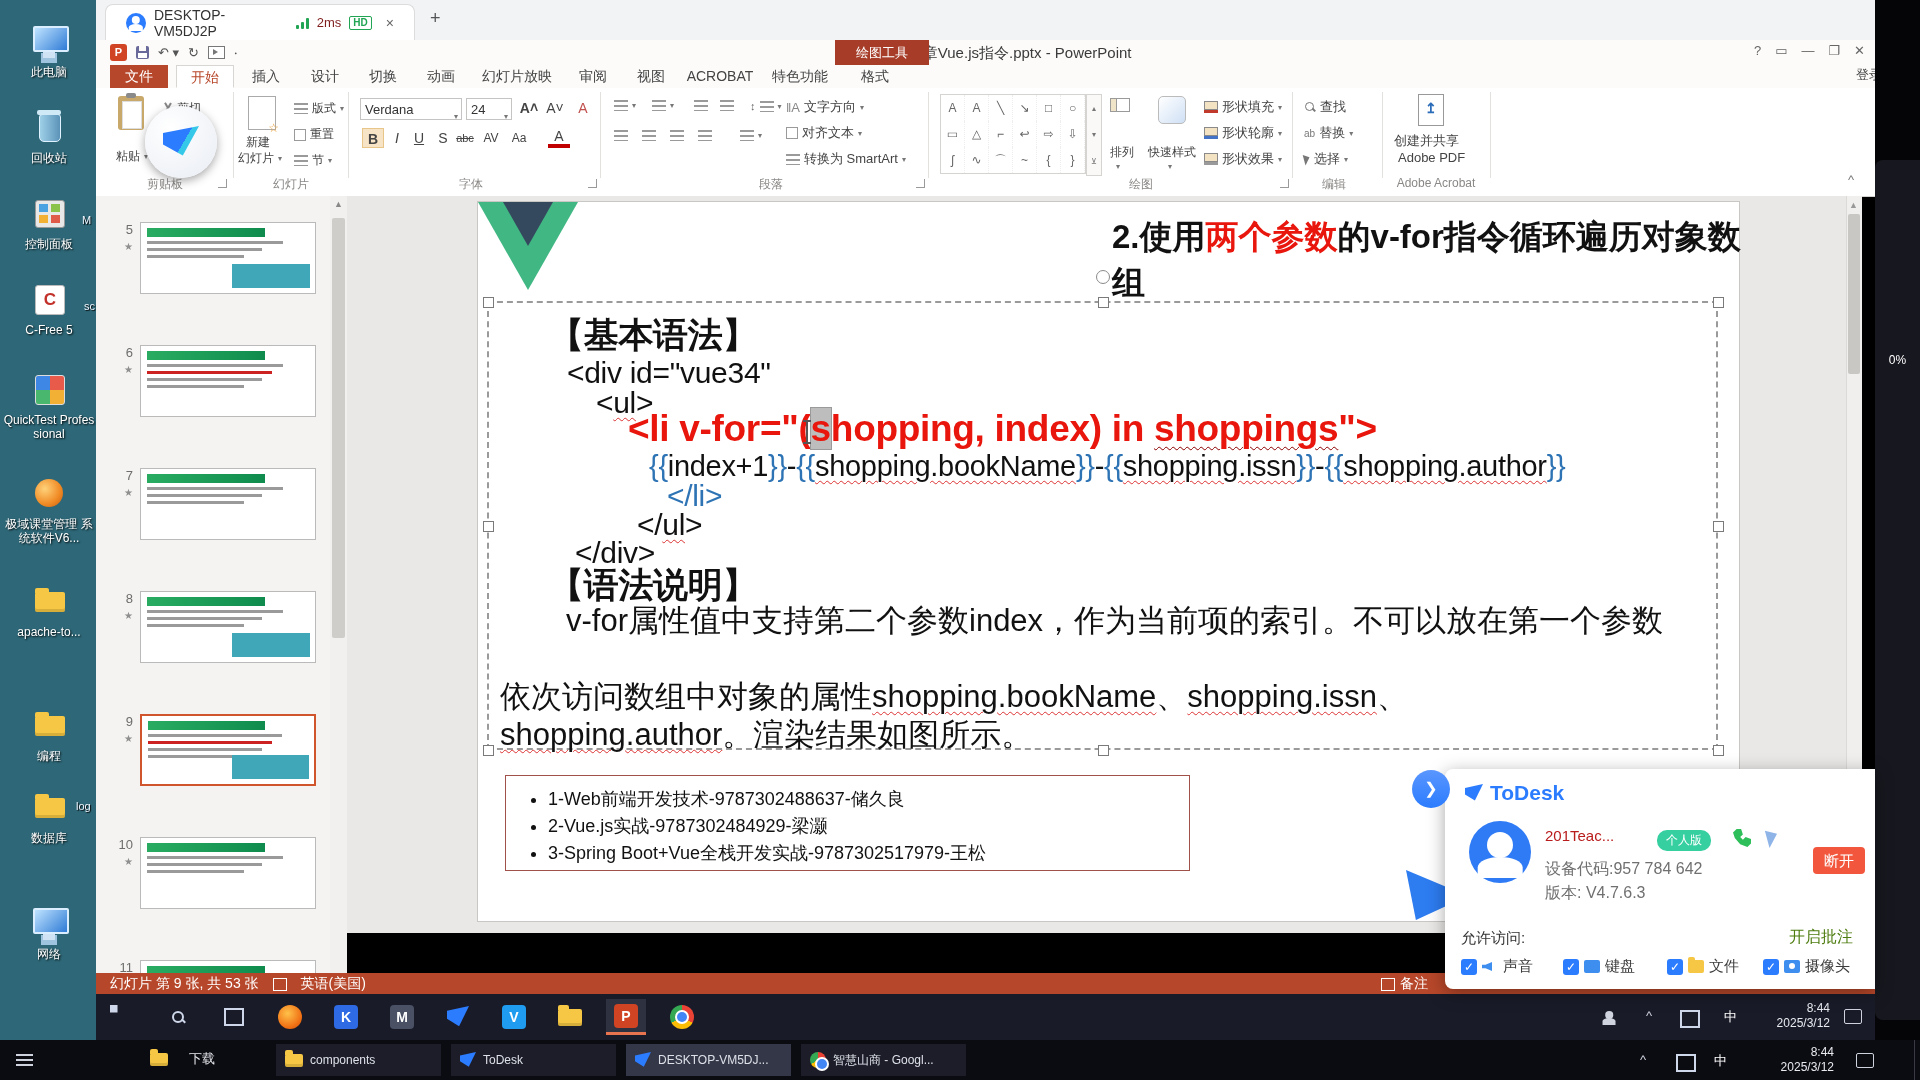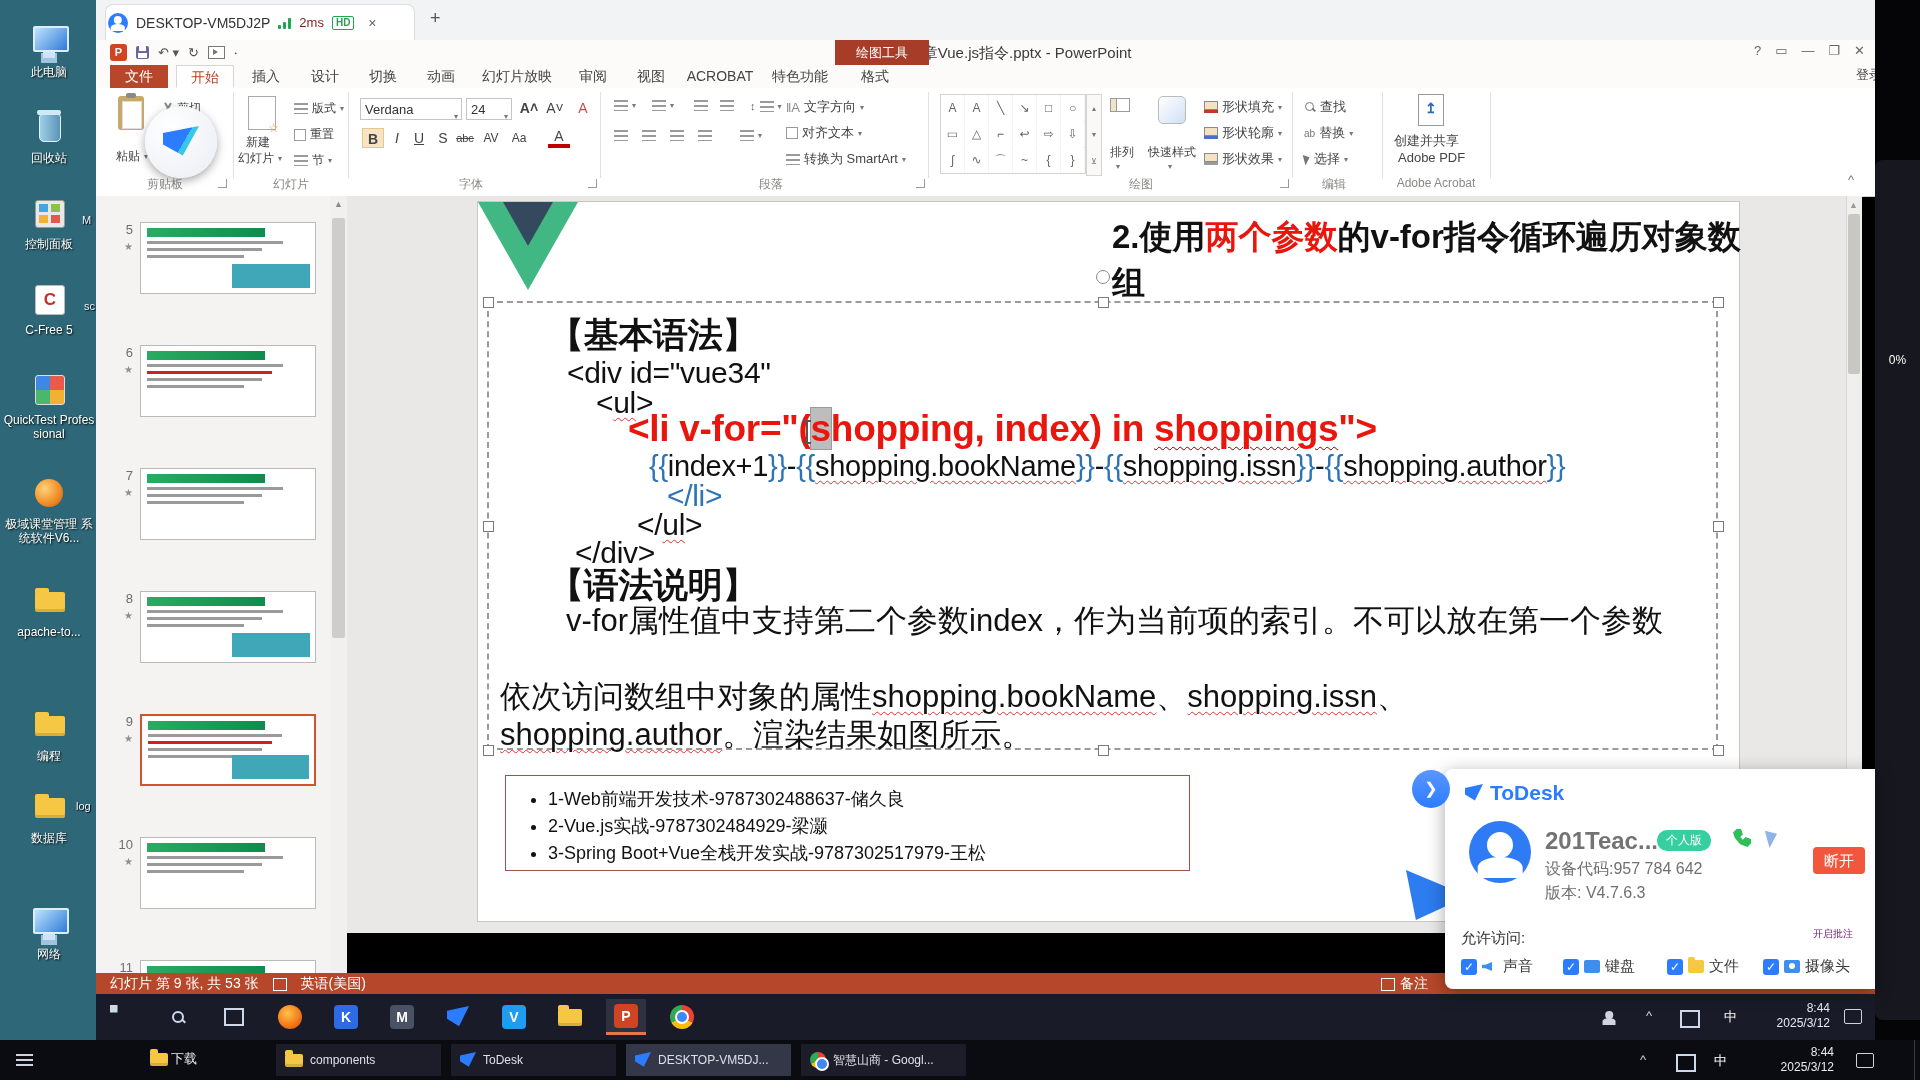--- a/index.html
+++ b/index.html
@@ -18,21 +18,21 @@
   .panelic::before{content:"";position:absolute;left:3px;top:3px;width:9px;height:8px;background:#4aa3e0;box-shadow:12px 0 0 #8bc34a,0 11px 0 #f2b035,12px 11px 0 #e05a4a;}
   .cfree{position:absolute;left:8px;top:3px;width:28px;height:28px;background:#fff;border:1px solid #bbb;border-radius:3px;color:#c2322a;font-weight:bold;font-size:17px;line-height:28px;text-align:center;}
   .qtp{position:absolute;left:8px;top:3px;width:28px;height:28px;border-radius:3px;background:conic-gradient(#e85a4a 0 90deg,#f2b035 0 180deg,#49b86e 0 270deg,#3f87e5 0 360deg);border:1px solid #ddd;}
   .jiyu{position:absolute;left:8px;top:3px;width:28px;height:28px;border-radius:50%;background:radial-gradient(circle at 35% 35%,#ffd27a,#f08a24 60%,#c45a10);}
   .foldr{position:relative;background:#F6C744;border-radius:2px;box-shadow:inset 0 -3px 0 rgba(0,0,0,.12);}
   .dart .foldr{position:absolute;left:8px;top:8px;width:30px;height:20px;}
   .foldr::before{content:"";position:absolute;top:-4px;left:0;width:45%;height:5px;background:#F6C744;border-radius:2px 2px 0 0;}
   .partial{position:absolute;color:#eef6ff;font-size:11px;text-shadow:1px 1px 1px #000;}
   
   #tabbar{position:absolute;left:96px;top:0;width:1779px;height:40px;background:#F2F3F5;border-bottom:1px solid #DDD;}
-  #sess-tab{position:absolute;left:9px;top:4px;width:310px;height:36px;background:#fff;border:1px solid #DCDCDC;border-bottom:none;border-radius:8px 8px 0 0;display:flex;align-items:center;gap:8px;padding:0 2px;box-sizing:border-box;}
+  #sess-tab{position:absolute;left:9px;top:4px;width:310px;height:36px;background:#fff;border:1px solid #DCDCDC;border-bottom:none;border-radius:8px 8px 0 0;display:flex;align-items:center;gap:8px;padding:0 20px;box-sizing:border-box;}
   .person{position:relative;border-radius:50%;background:#2B7CFF;display:inline-block;}
   .person::before{content:"";position:absolute;left:50%;top:18%;width:42%;height:42%;transform:translateX(-50%);background:#fff;border-radius:50%;}
   .person::after{content:"";position:absolute;left:50%;bottom:8%;width:72%;height:34%;transform:translateX(-50%);background:#fff;border-radius:50% 50% 0 0;}
   .person.light{background:transparent;}
   .person.light::before,.person.light::after{background:#cfd3dd;}
   .sig{display:inline-flex;align-items:flex-end;gap:2px;height:12px;}
   .sig i{display:block;width:3px;background:#21A453;border-radius:1px;}
   .hdbadge{border:1px solid #21A453;color:#21A453;font-size:10px;line-height:12px;padding:0 3px;border-radius:2px;font-weight:bold;}
   
   #ppt-title{position:absolute;left:96px;top:40px;width:1779px;height:25px;background:#FCFBFA;}
@@ -138,29 +138,29 @@
   #statusbar .rgt{position:absolute;left:1285px;top:2px;display:flex;gap:5px;align-items:center;}
   .wmini{display:inline-block;width:12px;height:11px;border:1px solid #fff;background:transparent;}
   .vscroll{position:absolute;left:1846px;top:196px;width:16px;height:737px;background:#F0EFED;border-left:1px solid #DCDAD7;box-sizing:border-box;}
   .vthumb{position:absolute;left:1848px;top:214px;width:12px;height:160px;background:#C9C7C4;border-radius:2px;}
   
   #tdpanel{position:absolute;left:1445px;top:769px;width:430px;height:220px;background:#fff;border-radius:8px 0 0 8px;box-shadow:0 4px 18px rgba(0,0,0,.35);z-index:50;}
   #tdpanel .brand{position:absolute;left:20px;top:12px;display:flex;align-items:center;gap:7px;color:#2B7CFF;font-size:21px;font-weight:bold;}
   #tdpanel .brand .tdflag{width:18px;height:18px;}
   .tdavatar{position:absolute;left:24px;top:52px;width:62px;height:62px;}
   .tdavatar .person{width:62px;height:62px;background:#2F7BF6;}
-  .uname{position:absolute;left:100px;top:58px;font-size:24px;font-weight:bold;color:#737373;}
+  .uname{position:absolute;left:100px;top:58px;font-size:15px;font-weight:normal;color:#b91c1c;}
   .ubadge{position:absolute;left:212px;top:61px;background:#35CFA0;color:#fff;font-size:12px;border-radius:10px;padding:2px 9px;}
   .phoneic{position:absolute;left:288px;top:60px;width:18px;height:18px;background:#2FBF5A;clip-path:polygon(20% 0,45% 0,55% 30%,40% 45%,55% 60%,70% 45%,100% 55%,100% 80%,80% 100%,40% 85%,10% 50%,0 20%);}
   .curic{position:absolute;left:322px;top:60px;width:0;height:0;border-left:11px solid #8FB4E8;border-top:6px solid transparent;border-bottom:12px solid transparent;transform:rotate(-15deg);}
   .udev{position:absolute;left:100px;top:90px;font-size:16px;color:#707070;}
   .uver{position:absolute;left:100px;top:114px;font-size:16px;color:#707070;}
   #disc{position:absolute;left:368px;top:78px;width:52px;height:27px;background:#F2573D;border-radius:4px;color:#fff;font-size:15px;text-align:center;line-height:27px;}
   .allow{position:absolute;left:16px;top:160px;font-size:15px;color:#333;}
-  .annot{position:absolute;right:22px;top:158px;font-size:10px;color:#701a75;}
+  .annot{position:absolute;right:22px;top:158px;font-size:16px;color:#4d7c0f;}
   .perm{position:absolute;top:188px;display:flex;align-items:center;gap:5px;font-size:15px;color:#3c3c3c;}
   .chk{width:16px;height:16px;background:#2B7CFF;border-radius:3px;color:#fff;font-size:12px;line-height:16px;text-align:center;}
   .pic{width:16px;height:13px;background:#3E8EF0;border-radius:2px;position:relative;}
   .pic.spk{background:transparent;}
   .pic.spk::before{content:"";position:absolute;left:0;top:2px;width:10px;height:9px;background:#3E8EF0;clip-path:polygon(0 30%,35% 30%,100% 0,100% 100%,35% 70%,0 70%);}
   .pic.cam::after{content:"";position:absolute;left:5px;top:3px;width:6px;height:6px;background:#fff;border-radius:50%;}
   .pic.fil{background:#F6C744;}
   .pic.fil::before{content:"";position:absolute;top:-3px;left:0;width:7px;height:4px;background:#F6C744;border-radius:2px 2px 0 0;}
   #tdcollapse{position:absolute;left:1412px;top:770px;width:38px;height:38px;border-radius:50%;background:linear-gradient(180deg,#5A96FF,#2B7CFF);color:#fff;font-size:16px;text-align:center;line-height:38px;z-index:51;}
   #tdmark{position:absolute;left:1406px;top:870px;width:62px;height:50px;background:#2D7CF0;clip-path:polygon(0 0,100% 52%,16% 100%);z-index:49;}
@@ -762,21 +762,21 @@
     <span class="trayic" style="left:1628px;color:#fff">中</span>
     <div class="clockcol" style="left:1654px;top:7px;width:80px">
         <div>8:44</div>
         <div>2025/3/12</div>
       </div>
     <div class="bubble" style="left:1748px;top:15px"></div>
   </div>
 
   <div id="htaskbar">
     <span class="menuic"></span>
-    <div style="position:absolute;left:150px;top:10px;display:flex;gap:3px;align-items:center">
+    <div style="position:absolute;left:150px;top:10px;display:flex;gap:21px;align-items:center">
         <span class="foldr" style="width:18px;height:13px"></span>
         <span style="color:#E8EAF0;font-size:13px">下载</span>
       </div>
     <div class="hbtn" style="left:276px">
         <span class="foldr" style="width:18px;height:13px;flex:none"></span>
         <span>components</span>
       </div>
     <div class="hbtn" style="left:451px">
         <span class="tdflag" style="width:16px;height:16px;flex:none"></span>
         <span>ToDesk</span>

